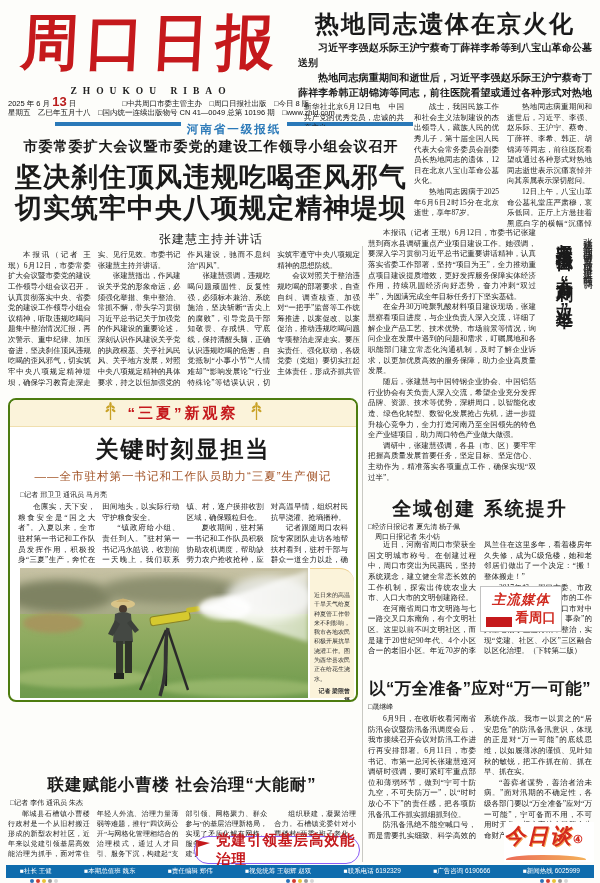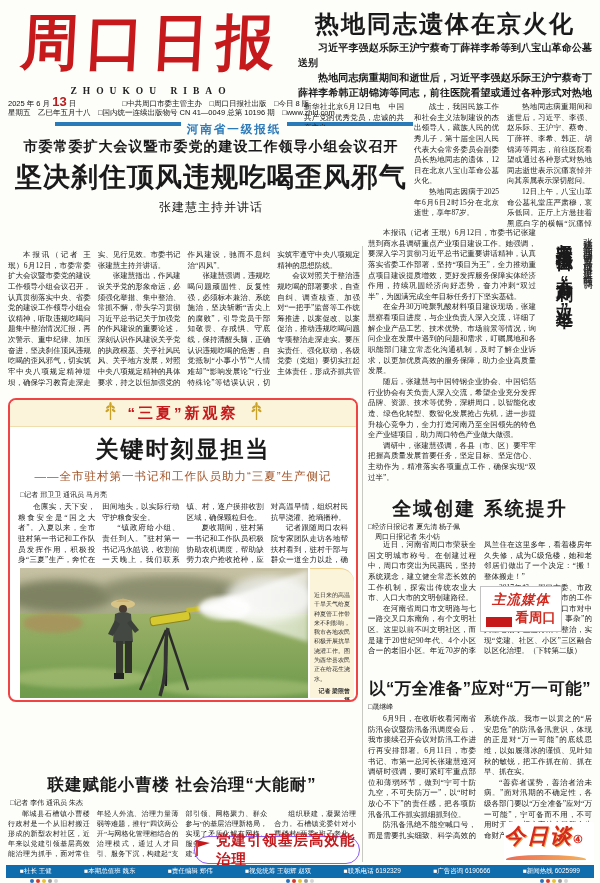--- a/index.html
+++ b/index.html
@@ -27,21 +27,21 @@
   
   .obit-h1 { font-size:24px; font-weight:900; letter-spacing:2px; }
   .obit-lead p { font-size:10px; font-weight:bold; line-height:1.5; text-align:justify; text-indent:2em; }
   .twocol { column-count:2; column-gap:8px; }
   
   .kicker { font-size:14px; font-weight:bold; letter-spacing:1px; }
   .main-h { font-size:27px; font-weight:900; line-height:1.16; letter-spacing:1px; }
   .deck { font-size:12px; margin-top:6px; letter-spacing:1px; }
   .fourcol { column-count:4; column-gap:7px; overflow:hidden; }
   
-  .sx-box { border:2px solid #ef4444; border-radius:8px; background:#fff; overflow:hidden; }
+  .sx-box { border:2px solid #4d7c0f; border-radius:8px; background:#fff; overflow:hidden; }
   .sx-band { background:#fbf3da; height:27px; display:flex; align-items:center; justify-content:center; gap:10px; border-bottom:1px solid #f0dfae; }
   .sx-band-title { color:#c5191c; font-weight:900; font-size:15px; letter-spacing:3px; }
   .sx-h1 { font-size:23px; font-weight:900; letter-spacing:2px; margin-top:7px; }
   .sx-deck { font-size:11.5px; color:#a3562a; margin-top:4px; letter-spacing:1px; }
   .byline { font-size:7px; color:#222; }
   .caption-box { background:#fbf3da; border-top:1px solid #eccf8e; border-radius:0 14px 0 0;
                  font-size:6px; line-height:1.55; text-align:justify; padding:22px 4px 4px 4px; color:#333; }
   .cap-credit { display:block; text-align:right; font-weight:bold; margin-top:3px; }
   
   .v-head { writing-mode:vertical-rl; text-orientation:upright; font-size:17px; font-weight:900;
@@ -104,20 +104,21 @@
   <div class="abs small twocol cols" style="left:414px; top:102px; width:178px; height:136px; overflow:hidden;">
       <p>战士，我国民族工作和社会主义法制建设的杰出领导人，藏族人民的优秀儿子，第十届全国人民代表大会常务委员会副委员长热地同志的遗体，12日在北京八宝山革命公墓火化。</p>
       <p>热地同志因病于2025年6月6日2时15分在北京逝世，享年87岁。</p>
       <p>热地同志病重期间和逝世后，习近平、李强、赵乐际、王沪宁、蔡奇、丁薛祥、李希、韩正、胡锦涛等同志，前往医院看望或通过各种形式对热地同志逝世表示沉痛哀悼并向其亲属表示深切慰问。</p>
       <p>12日上午，八宝山革命公墓礼堂庄严肃穆，哀乐低回。正厅上方悬挂着黑底白字的横幅“沉痛悼念热地同志”，横幅下方是热地同志的遗像。热地同志的遗体安卧在鲜花翠柏丛中，身上覆盖着鲜红的中国共产党党旗。</p>
     </div>
 
   <div class="abs ctr sans" style="left:8px; top:138px; width:406px;font-family:Liberation Serif, serif;">
     <div class="kicker">市委常委扩大会议暨市委党的建设工作领导小组会议召开</div>
     <div class="main-h" style="margin-top:6px;">坚决刹住顶风违规吃喝歪风邪气</div>
+    <div class="main-h">切实筑牢中央八项规定精神堤坝</div>
     <div class="deck">张建慧主持并讲话</div>
   </div>
   <div class="abs small fourcol cols" style="left:8px; top:250px; width:352px; height:142px;">
       <p>本报讯（记者 王珉）6月12日，市委常委扩大会议暨市委党的建设工作领导小组会议召开，认真贯彻落实中央、省委党的建设工作领导小组会议精神，听取违规吃喝问题集中整治情况汇报，再次警示、重申纪律、加压奋进，坚决刹住顶风违规吃喝的歪风邪气，切实筑牢中央八项规定精神堤坝，确保学习教育走深走实、见行见效。市委书记张建慧主持并讲话。</p>
       <p>张建慧指出，作风建设关乎党的形象命运，必须强化举措、集中整治、常抓不懈，带头学习贯彻习近平总书记关于加强党的作风建设的重要论述，深刻认识作风建设关乎党的执政根基、关乎社风民风、关乎地方发展，对照中央八项规定精神的具体要求，持之以恒加强党的作风建设，驰而不息纠治“四风”。</p>
       <p>张建慧强调，违规吃喝问题顽固性、反复性强，必须标本兼治、系统施治，坚决斩断“舌尖上的腐败”，引导党员干部知敬畏、存戒惧、守底线，保持清醒头脑，正确认识违规吃喝的危害，自觉抵制“小事小节”“人情难却”“影响发展论”“行业特殊论”等错误认识，切实筑牢遵守中央八项规定精神的思想防线。</p>
       <p>会议对照关于整治违规吃喝的部署要求，自查自纠、调查核查、加强对“一把手”监督等工作统筹推进，以案促改、以案促治，推动违规吃喝问题专项整治走深走实。要压实责任、强化联动，各级党委（党组）要切实扛起主体责任，形成齐抓共管的工作合力，推动专项整治取得实实在在的成效。</p>
     </div>
 
   <div class="abs divider-v" style="left:362px; top:246px; height:616px;"></div>

